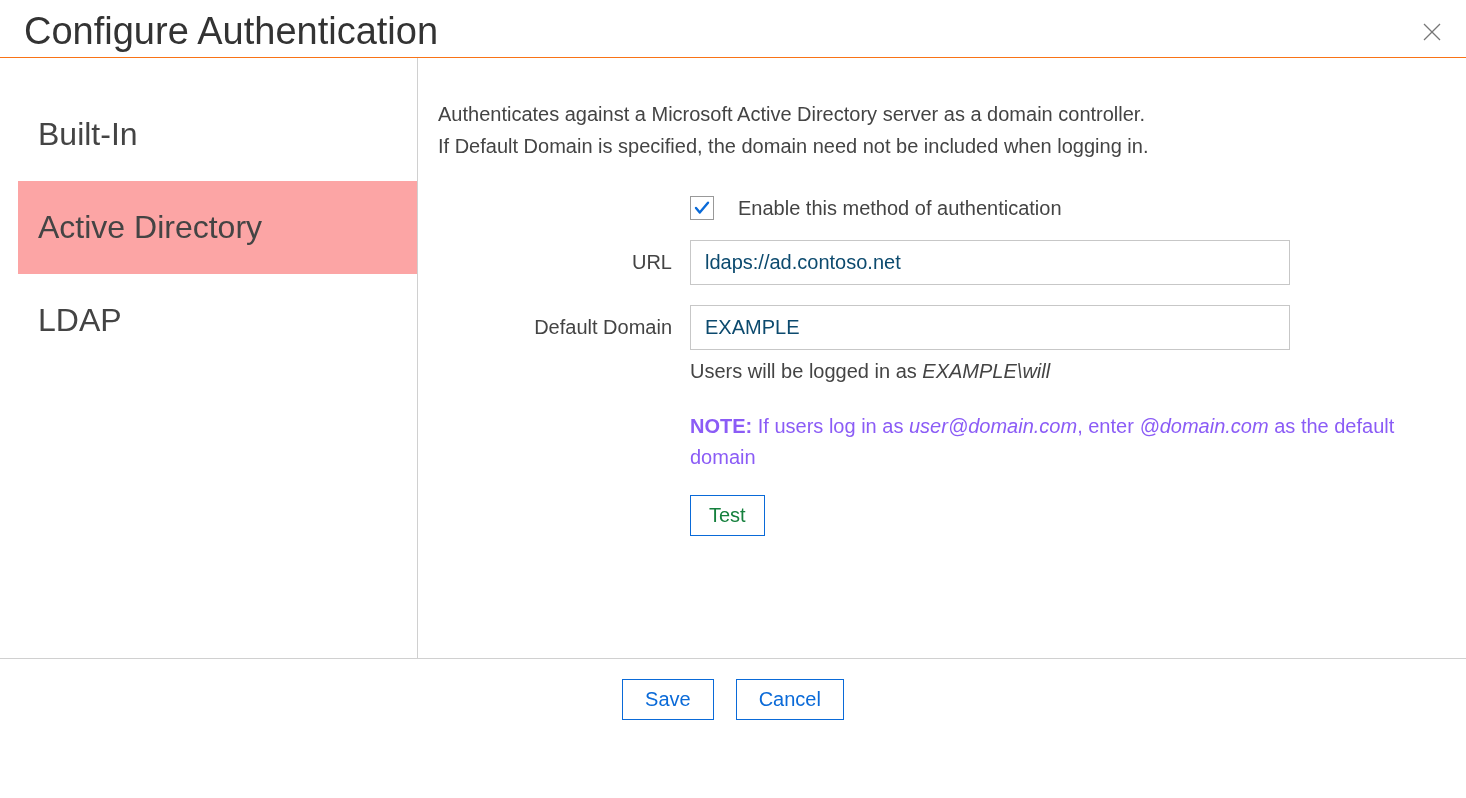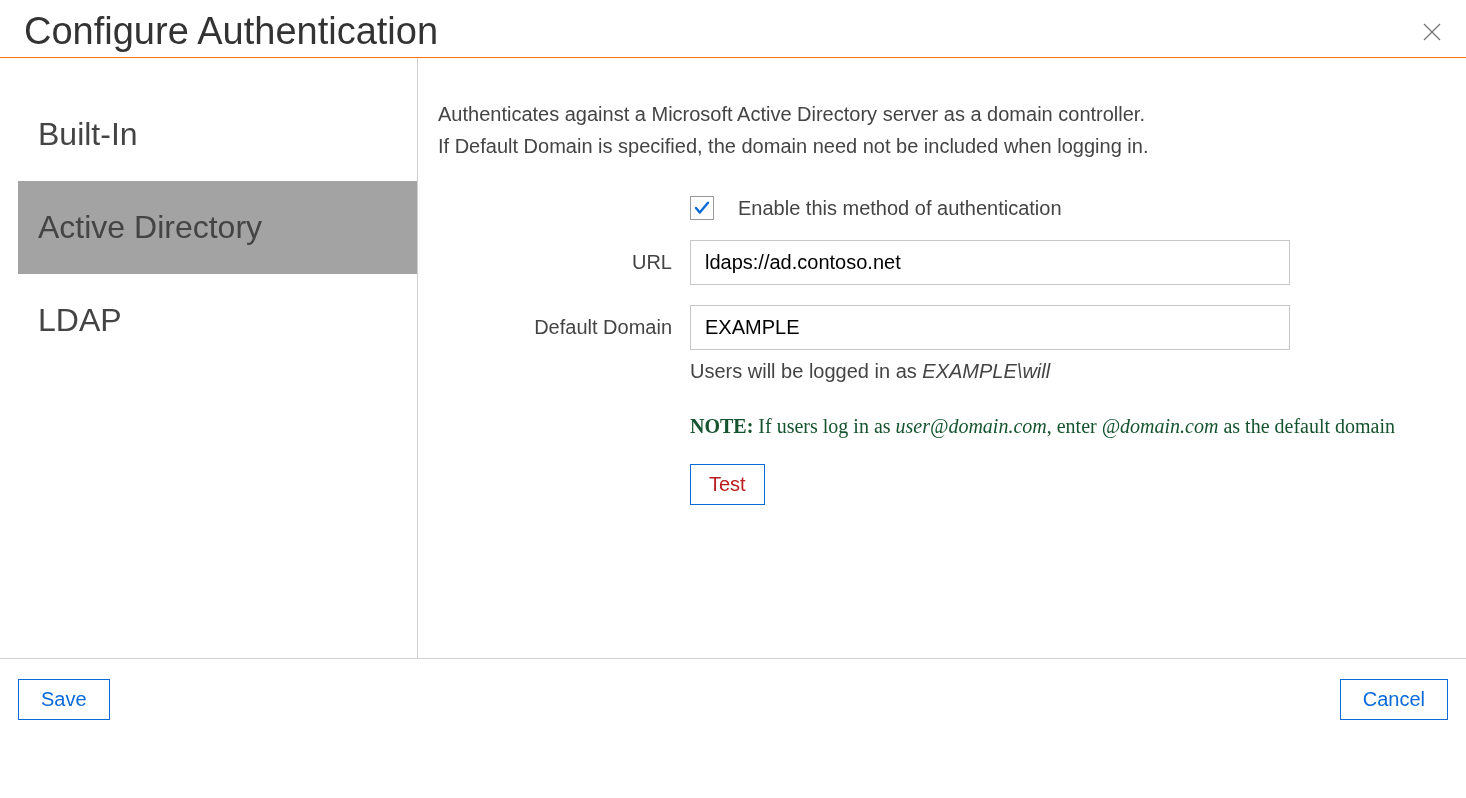--- a/index.html
+++ b/index.html
@@ -52,21 +52,21 @@
       min-height: 590px;
     }
     .sidebar-item {
       font-size: 32px;
       font-weight: 400;
       color: #444;
       padding: 28px 0 28px 20px;
       cursor: pointer;
     }
     .sidebar-item.active {
-      background: #a3a3a3;
+      background: #fca5a5;
     }
     .content {
       flex: 1;
       padding: 40px 20px 20px 20px;
       font-size: 20px;
       color: #444;
     }
     .description {
       margin-bottom: 34px;
       line-height: 1.6;
@@ -100,62 +100,61 @@
     }
     .checkbox svg {
       width: 18px;
       height: 18px;
     }
     .text-input {
       width: 600px;
       font-size: 20px;
       padding: 10px 14px;
       border: 1px solid #c7c7c7;
-      color: #000000;
+      color: #0c4a6e;
       font-family: inherit;
     }
     .helper-text {
       margin-left: 252px;
       margin-top: 10px;
       margin-bottom: 28px;
       font-size: 20px;
       color: #444;
     }
     .note-text {
       margin-left: 252px;
       margin-bottom: 22px;
       font-size: 20px;
-      color: #14532d;
+      color: #8b5cf6;
       line-height: 1.55;
       max-width: 720px;
-      font-family: Liberation Serif, serif;
     }
     .note-text .bold {
       font-weight: 700;
     }
     .note-text .italic {
       font-style: italic;
     }
     .btn-row {
       margin-left: 252px;
     }
     .btn {
       font-size: 20px;
       padding: 8px 18px;
       border: 1px solid #0a6ad8;
-      color: #b91c1c;
+      color: #15803d;
       background: #fff;
       cursor: pointer;
       font-family: inherit;
     }
     .dialog-footer {
       border-top: 1px solid #d0d0d0;
       padding: 20px 18px;
       display: flex;
-      justify-content: space-between;
+      justify-content: center;
       gap: 22px;
     }
     .footer-btn {
       font-size: 20px;
       padding: 8px 22px;
       border: 1px solid #0a6ad8;
       color: #0a6ad8;
       background: #fff;
       cursor: pointer;
       font-family: inherit;

